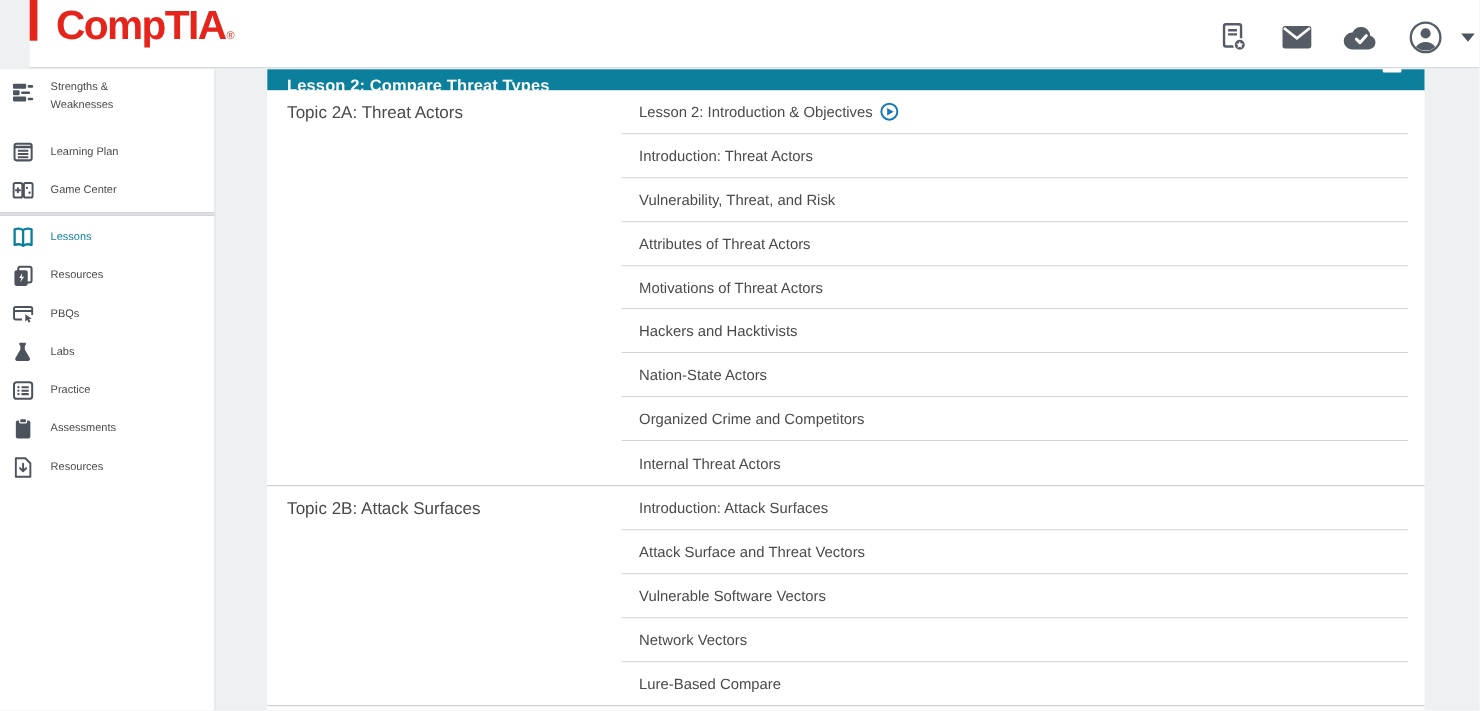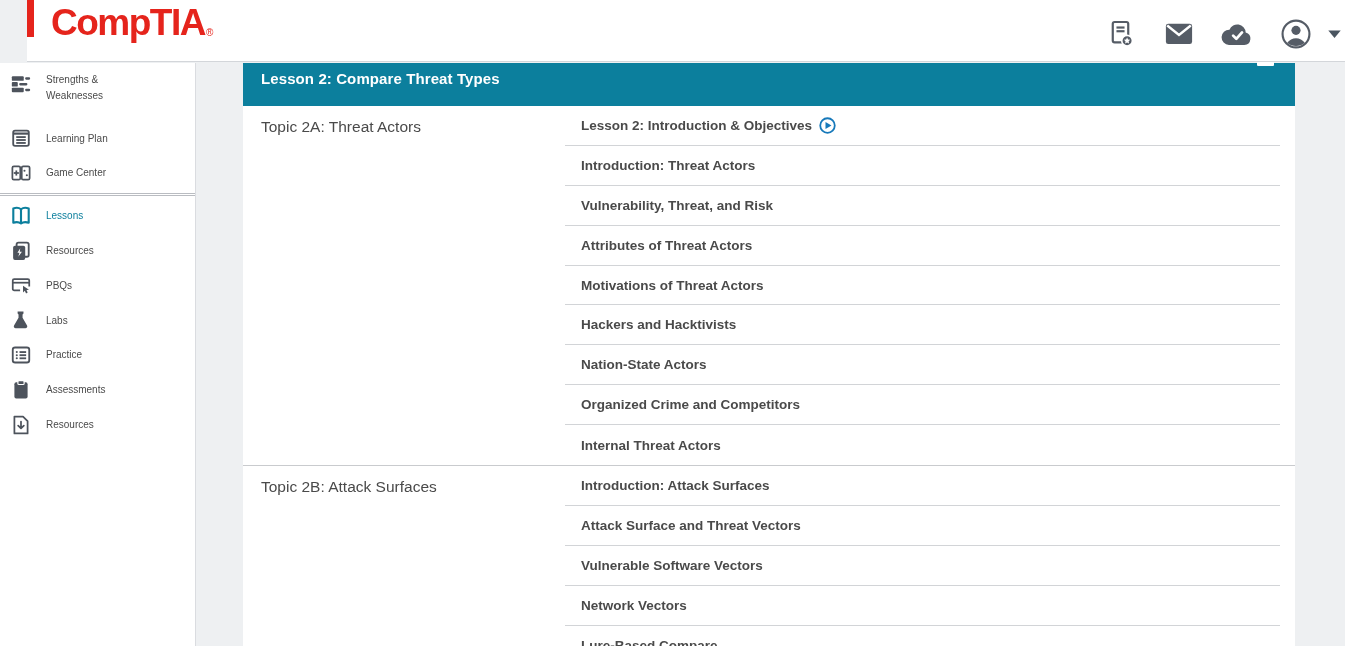--- a/index.html
+++ b/index.html
@@ -38,28 +38,28 @@
   .side-item .icon svg{width:22px;height:22px;display:block;}
   .side-item .label{margin-left:13px;font-size:10px;line-height:1.55;}
   .side-item.tall{height:50px;align-items:flex-start;padding-top:1px;}
   .side-item.tall .label{max-width:105px;}
   .side-item.active{color:var(--teal);}
   .side-item.active .icon{color:var(--teal);}
   .side-divider{height:3px;border-top:1px solid #b9bcc1;border-bottom:1px solid #b9bcc1;margin:2px 0 3px 0;}
 
   
   .main-panel{position:absolute;left:243px;top:63px;width:1052px;height:600px;background:#fff;z-index:4;}
-  .lesson-banner{position:relative;height:43px;background:var(--teal);color:#fff;cursor:pointer;}
+  .lesson-banner{position:relative;height:19px;background:var(--teal);color:#fff;cursor:pointer;}
   .lesson-banner .banner-title{font-size:15px;font-weight:bold;line-height:32px;padding-left:18px;letter-spacing:.1px;}
   .collapse-btn{position:absolute;right:20px;top:-4px;width:18px;height:12px;cursor:pointer;}
   .collapse-btn .minus{width:17px;height:7px;background:#fff;border-radius:1px;}
 
   .topic-section{display:grid;grid-template-columns:322px 1fr;border-bottom:1px solid #c9cbce;}
   .topic-title{padding:12px 10px 0 18px;font-size:15.5px;color:var(--text-dark);}
-  .rows{display:block;font-weight:bold;}
+  .rows{display:block;}
   .row{display:flex;align-items:center;height:39.9px;padding-left:16px;margin-right:15px;border-bottom:1px solid #d2d4d7;cursor:pointer;}
   .row:last-child{border-bottom:none;}
   .row-label{font-size:13.5px;color:var(--text-dark);}
   .play{display:inline-flex;margin-left:7px;}
   .play svg{width:17px;height:17px;display:block;}
 </style>
 </head>
 <body>
 
 <div class="screen">

